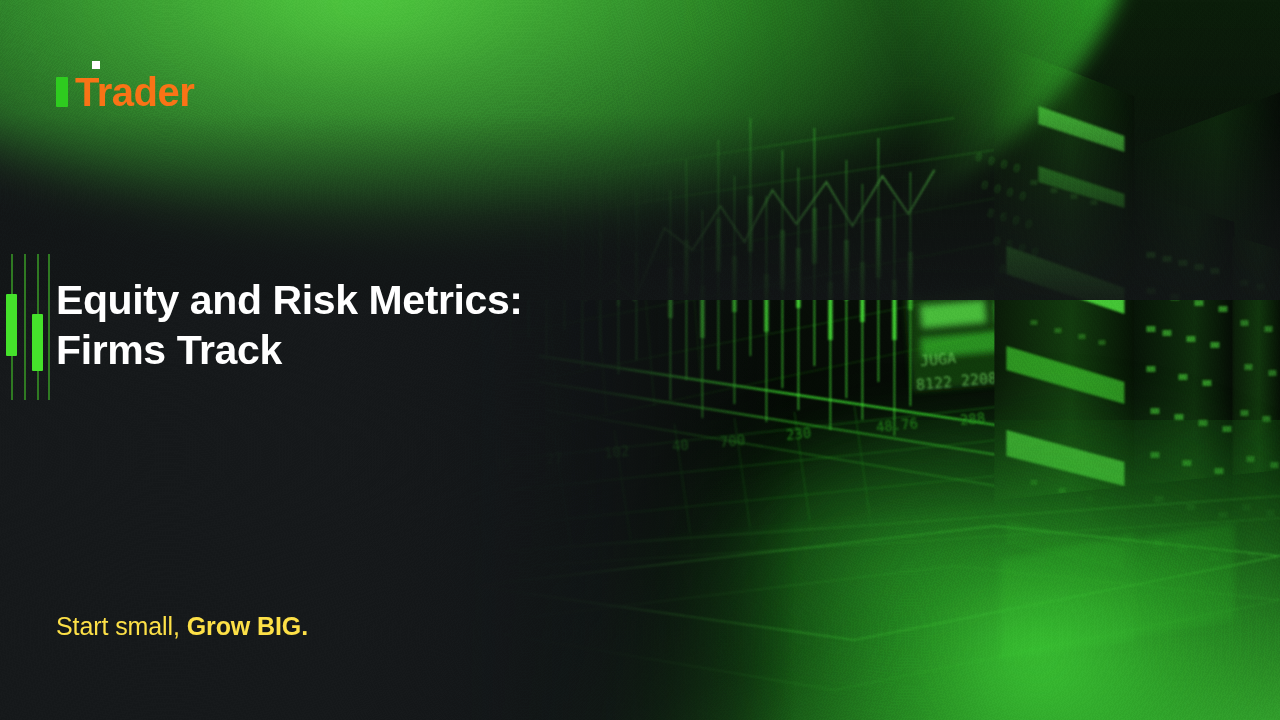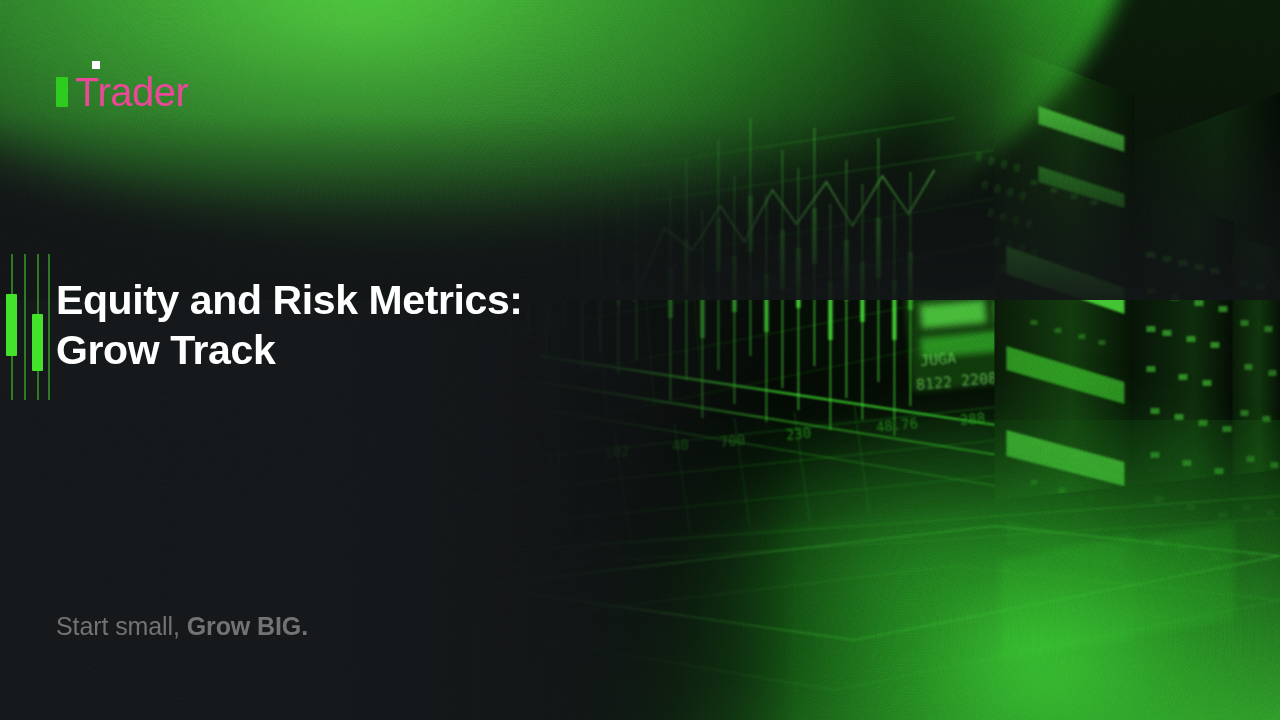--- a/index.html
+++ b/index.html
@@ -177,23 +177,23 @@
   .logo-bar {
     width: 12px;
     height: 30px;
     background: #2ecc1f;
     margin-right: 7px;
     margin-bottom: 1px;
     border-radius: 1px;
   }
   .logo-word {
     position: relative;
-    color: #ec4899;
+    color: #f97316;
     font-size: 40px;
-    font-weight: 400;
+    font-weight: 700;
     letter-spacing: -0.5px;
     line-height: 32px;
   }
   .logo-dot {
     position: absolute;
     left: 17px;
     top: -15px;
     width: 8px;
     height: 8px;
     background: #ffffff;
@@ -239,21 +239,21 @@
     line-height: 50px;
     letter-spacing: -0.4px;
   }
   .headline .hl-line { display: block; white-space: nowrap; }
 
   
   .tagline {
     position: absolute;
     left: 56px;
     top: 612px;
-    color: #737373;
+    color: #fde047;
     font-size: 25px;
     font-weight: 400;
     letter-spacing: -0.1px;
   }
   .tagline .strong { font-weight: 700; }
 </style>
 </head>
 <body>
 
 <div class="banner">
@@ -570,21 +570,21 @@
       <span class="wick w1"></span>
       <span class="wick w2"></span>
       <span class="wick w3"></span>
       <span class="wick w4"></span>
       <span class="body b1"></span>
       <span class="body b2"></span>
     </div>
 
     <h1 class="headline">
       <span class="hl-line">Equity and Risk Metrics:</span>
-      <span class="hl-line">Grow Track</span>
+      <span class="hl-line">Firms Track</span>
     </h1>
 
     <div class="tagline">
       <span>Start small, </span><span class="strong">Grow BIG.</span>
     </div>
 
   </div>
 </div>
 
 </body></html>

